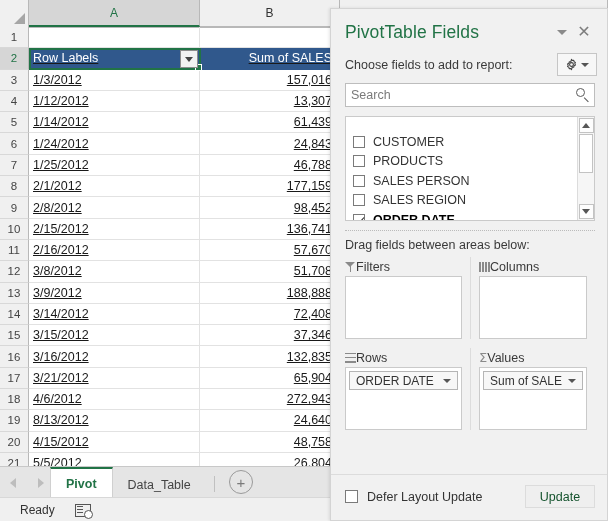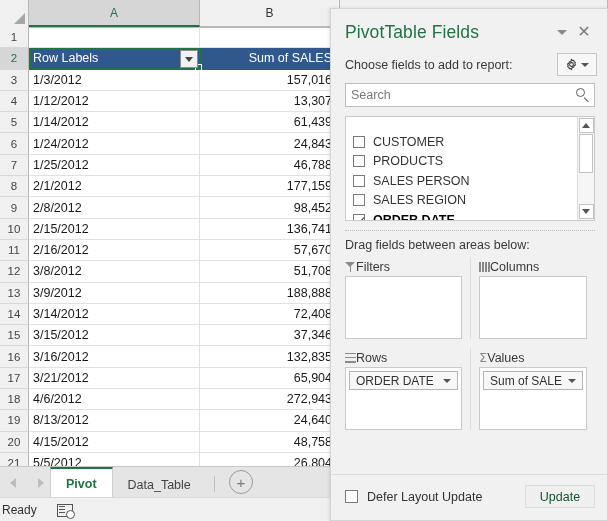--- a/index.html
+++ b/index.html
@@ -25,21 +25,21 @@
     border-bottom:1px solid #b8b8b8;margin-bottom:-1px;}
   .colcell.sel{background:#d6d6d6;color:#217346;border-bottom:2px solid #217346;}
 
   .rowhdr{position:absolute;left:0;top:27px;width:29px;}
   .rowcell{height:21.3px;box-sizing:border-box;display:flex;align-items:center;justify-content:center;
     font-size:11.5px;color:#444;background:#f0f0f0;
     border-right:1px solid #b8b8b8;border-bottom:1px solid #d8d8d8;}
   .rowcell.sel{color:#217346;background:#d6d6d6;}
 
   .gridbody{position:absolute;left:29px;top:27px;right:0;}
-  .grow{display:flex;height:21.3px;box-sizing:border-box;}
+  .grow{display:flex;height:21.3px;box-sizing:border-box;text-decoration:underline;}
   .gc{box-sizing:border-box;display:flex;align-items:center;height:21.3px;
     border-right:1px solid #e2e2e2;border-bottom:1px solid #e2e2e2;
     font-size:12.5px;padding:0 4px;overflow:hidden;white-space:nowrap;}
   .ca{width:171px;}
   .cb{width:140px;justify-content:flex-end;padding-right:7px;}
   .crest{flex:1 1 auto;}
   .pivhdr{background:#30588c;color:#ffffff;border-right:1px solid #30588c;border-bottom:1px solid #30588c;}
 
   
   .selcell{position:absolute;left:29px;top:48px;width:172px;height:22px;
@@ -63,21 +63,21 @@
     box-sizing:border-box;}
   .tab.active{background:#ffffff;color:#217346;font-weight:bold;
     border-top:2px solid #217346;border-left:1px solid #d0d0d0;border-right:1px solid #d0d0d0;
     height:31px;}
   .tabsep{width:1px;height:16px;background:#c0c0c0;margin:0 8px 6px 8px;align-self:flex-end;}
   .addsheet{width:22px;height:22px;border-radius:50%;border:1.4px solid #9a9a9a;color:#7a7a7a;
     display:flex;align-items:center;justify-content:center;font-size:15px;line-height:1;
     margin:0 0 4px 6px;}
   #statusbar{position:absolute;left:0;top:497px;width:608px;height:24px;background:#f0f0f0;
     border-top:1px solid #d8d8d8;display:flex;align-items:center;}
-  #statusbar .ready{font-size:12px;color:#333;padding-left:2px;}
+  #statusbar .ready{font-size:12px;color:#333;padding-left:20px;}
   .macroicon{margin-left:20px;width:16px;height:13px;border:1.5px solid #555;position:relative;
     box-sizing:border-box;}
   .macroicon:before{content:"";position:absolute;left:1px;top:1px;width:6px;height:1.5px;background:#555;
     box-shadow:0 3px 0 #555, 0 6px 0 #555;}
   .macroicon:after{content:"";position:absolute;right:-3px;bottom:-3px;width:9px;height:9px;border-radius:50%;
     background:#fff;border:1.5px solid #555;box-sizing:border-box;}
 
   
   #panel{position:absolute;left:330px;top:8px;width:278px;height:513px;
     background:#f1f1f1;border:1px solid #d4d4d4;box-sizing:border-box;

